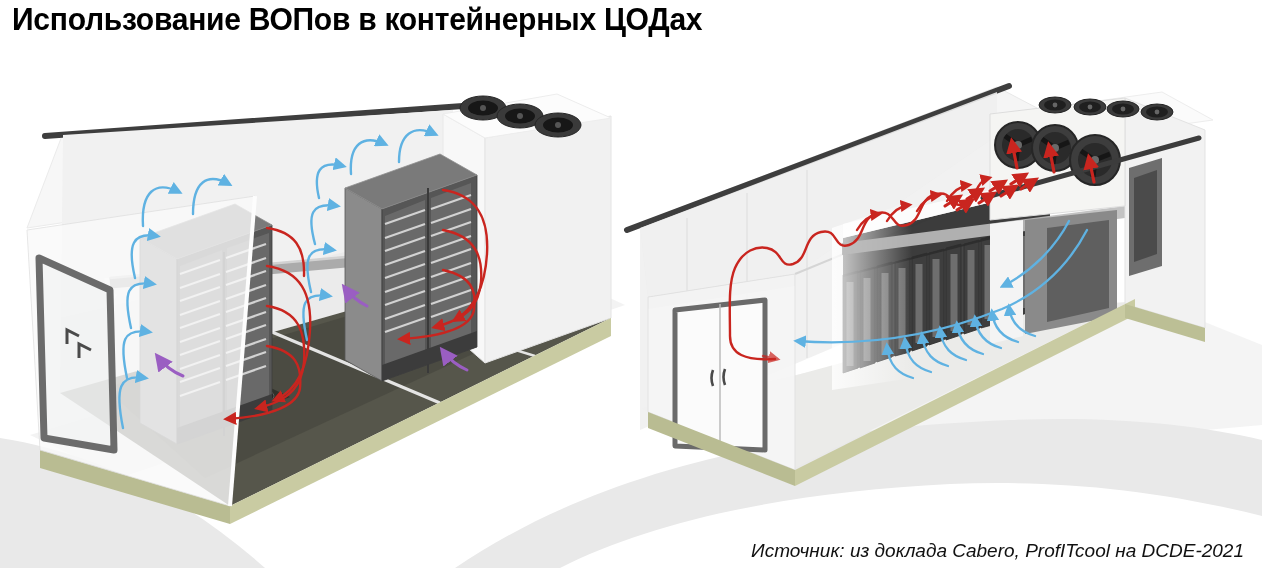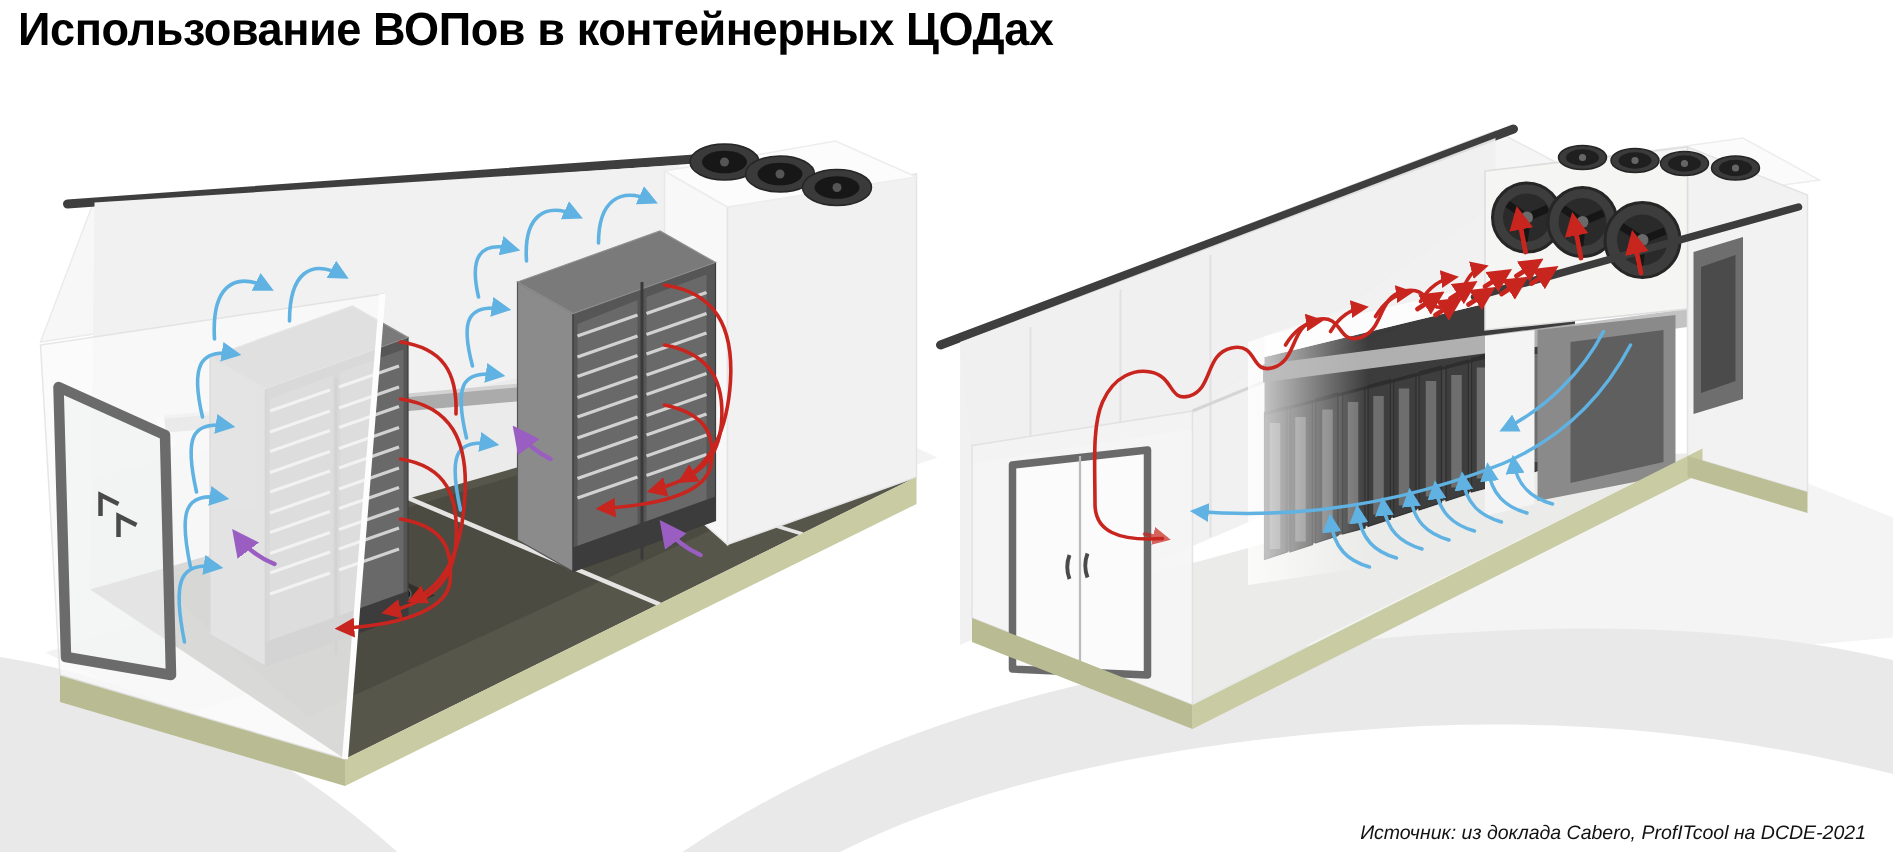--- a/index.html
+++ b/index.html
@@ -4,21 +4,21 @@
 <style>
   html,body{margin:0;padding:0;background:#fff;}
   body{width:1262px;height:568px;position:relative;overflow:hidden;
        font-family:"Liberation Sans",sans-serif;}
   :root{--hot:#c9251f;--cold:#5fb2e2;--leak:#9a5ec2;--plinth:#c9cba2;--swoosh:#e9e9e9;}
   .abs{position:absolute;}
   #bg{left:0;top:0;}
   h1.title{position:absolute;left:12px;top:2px;margin:0;font-size:31px;font-weight:700;
            color:#000;letter-spacing:-.3px;transform:scaleX(.97);transform-origin:left;
            white-space:nowrap;}
-  .source{position:absolute;right:18px;bottom:6px;font-size:13px;font-style:italic;
+  .source{position:absolute;right:18px;bottom:6px;font-size:19px;font-style:italic;
           color:#111;white-space:nowrap;}
   figure{margin:0;padding:0;}
   #figL{left:15px;top:78px;}
   #figR{left:617px;top:78px;}
   .cold{stroke:var(--cold);} .hot{stroke:var(--hot);} .leak{stroke:var(--leak);}
   .coldf{fill:var(--cold);} .hotf{fill:var(--hot);} .leakf{fill:var(--leak);}
   .plinthf{fill:var(--plinth);} .swooshf{fill:var(--swoosh);}
   .flow{fill:none;stroke-linecap:round;}
 </style>
 </head>

